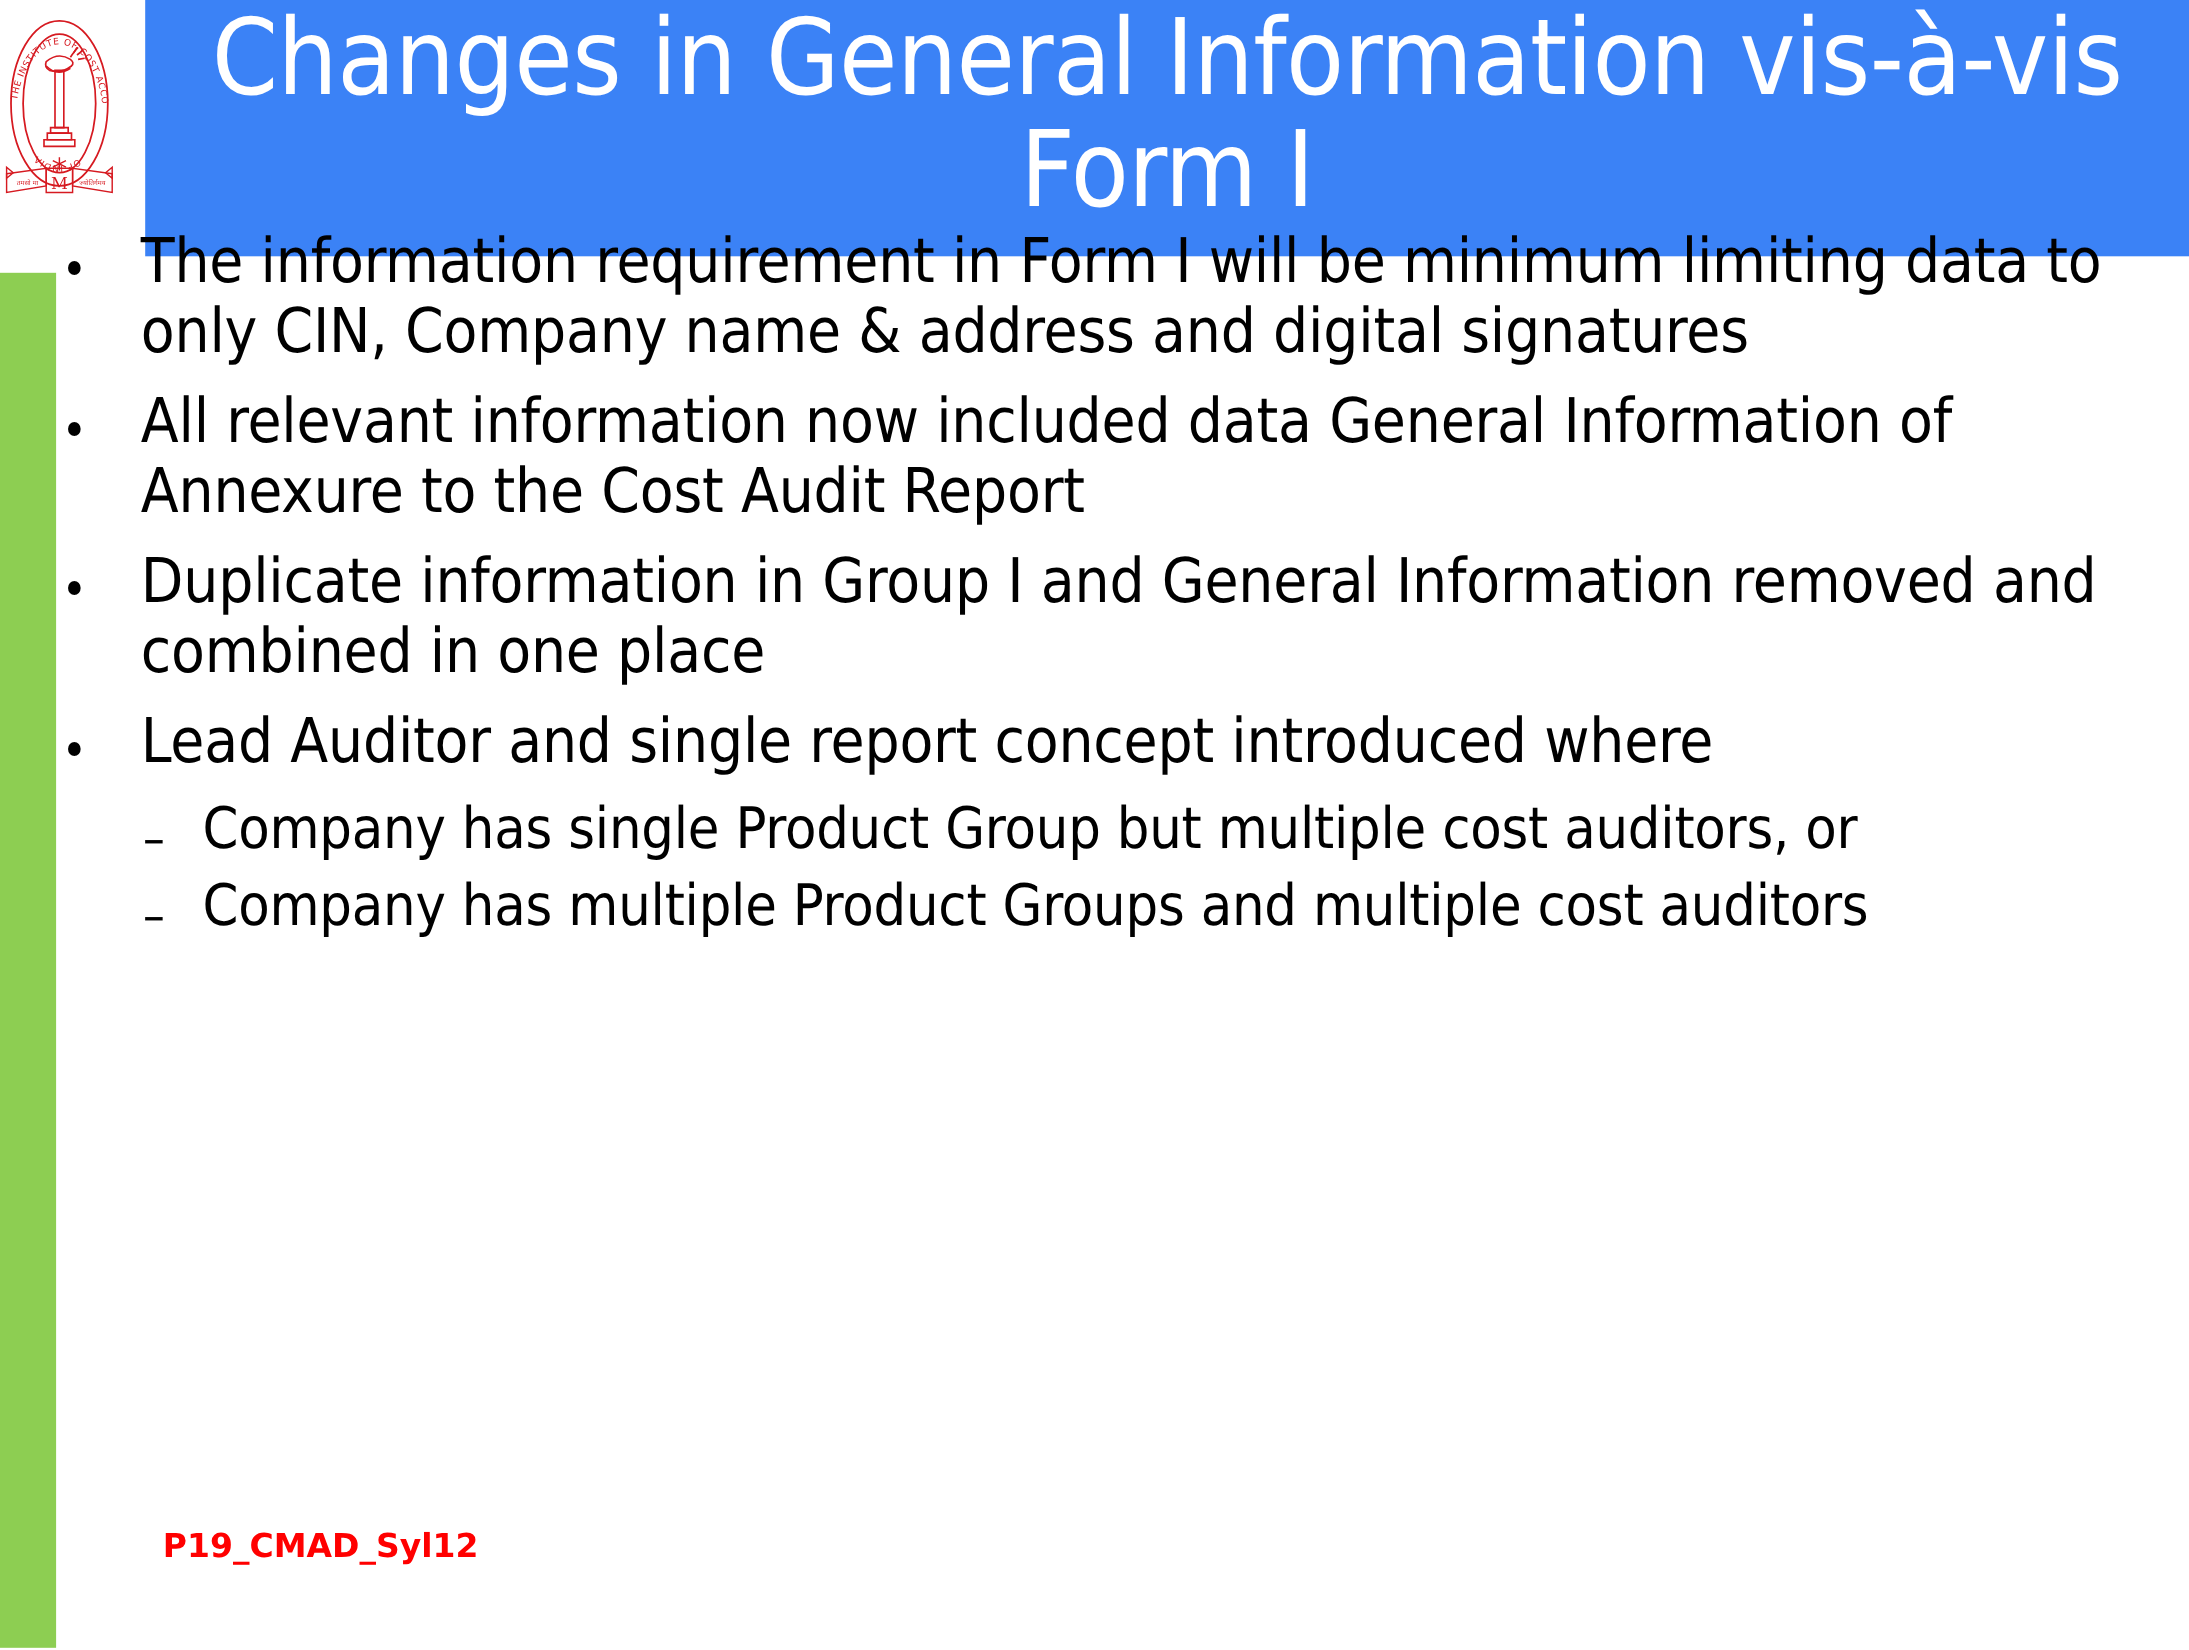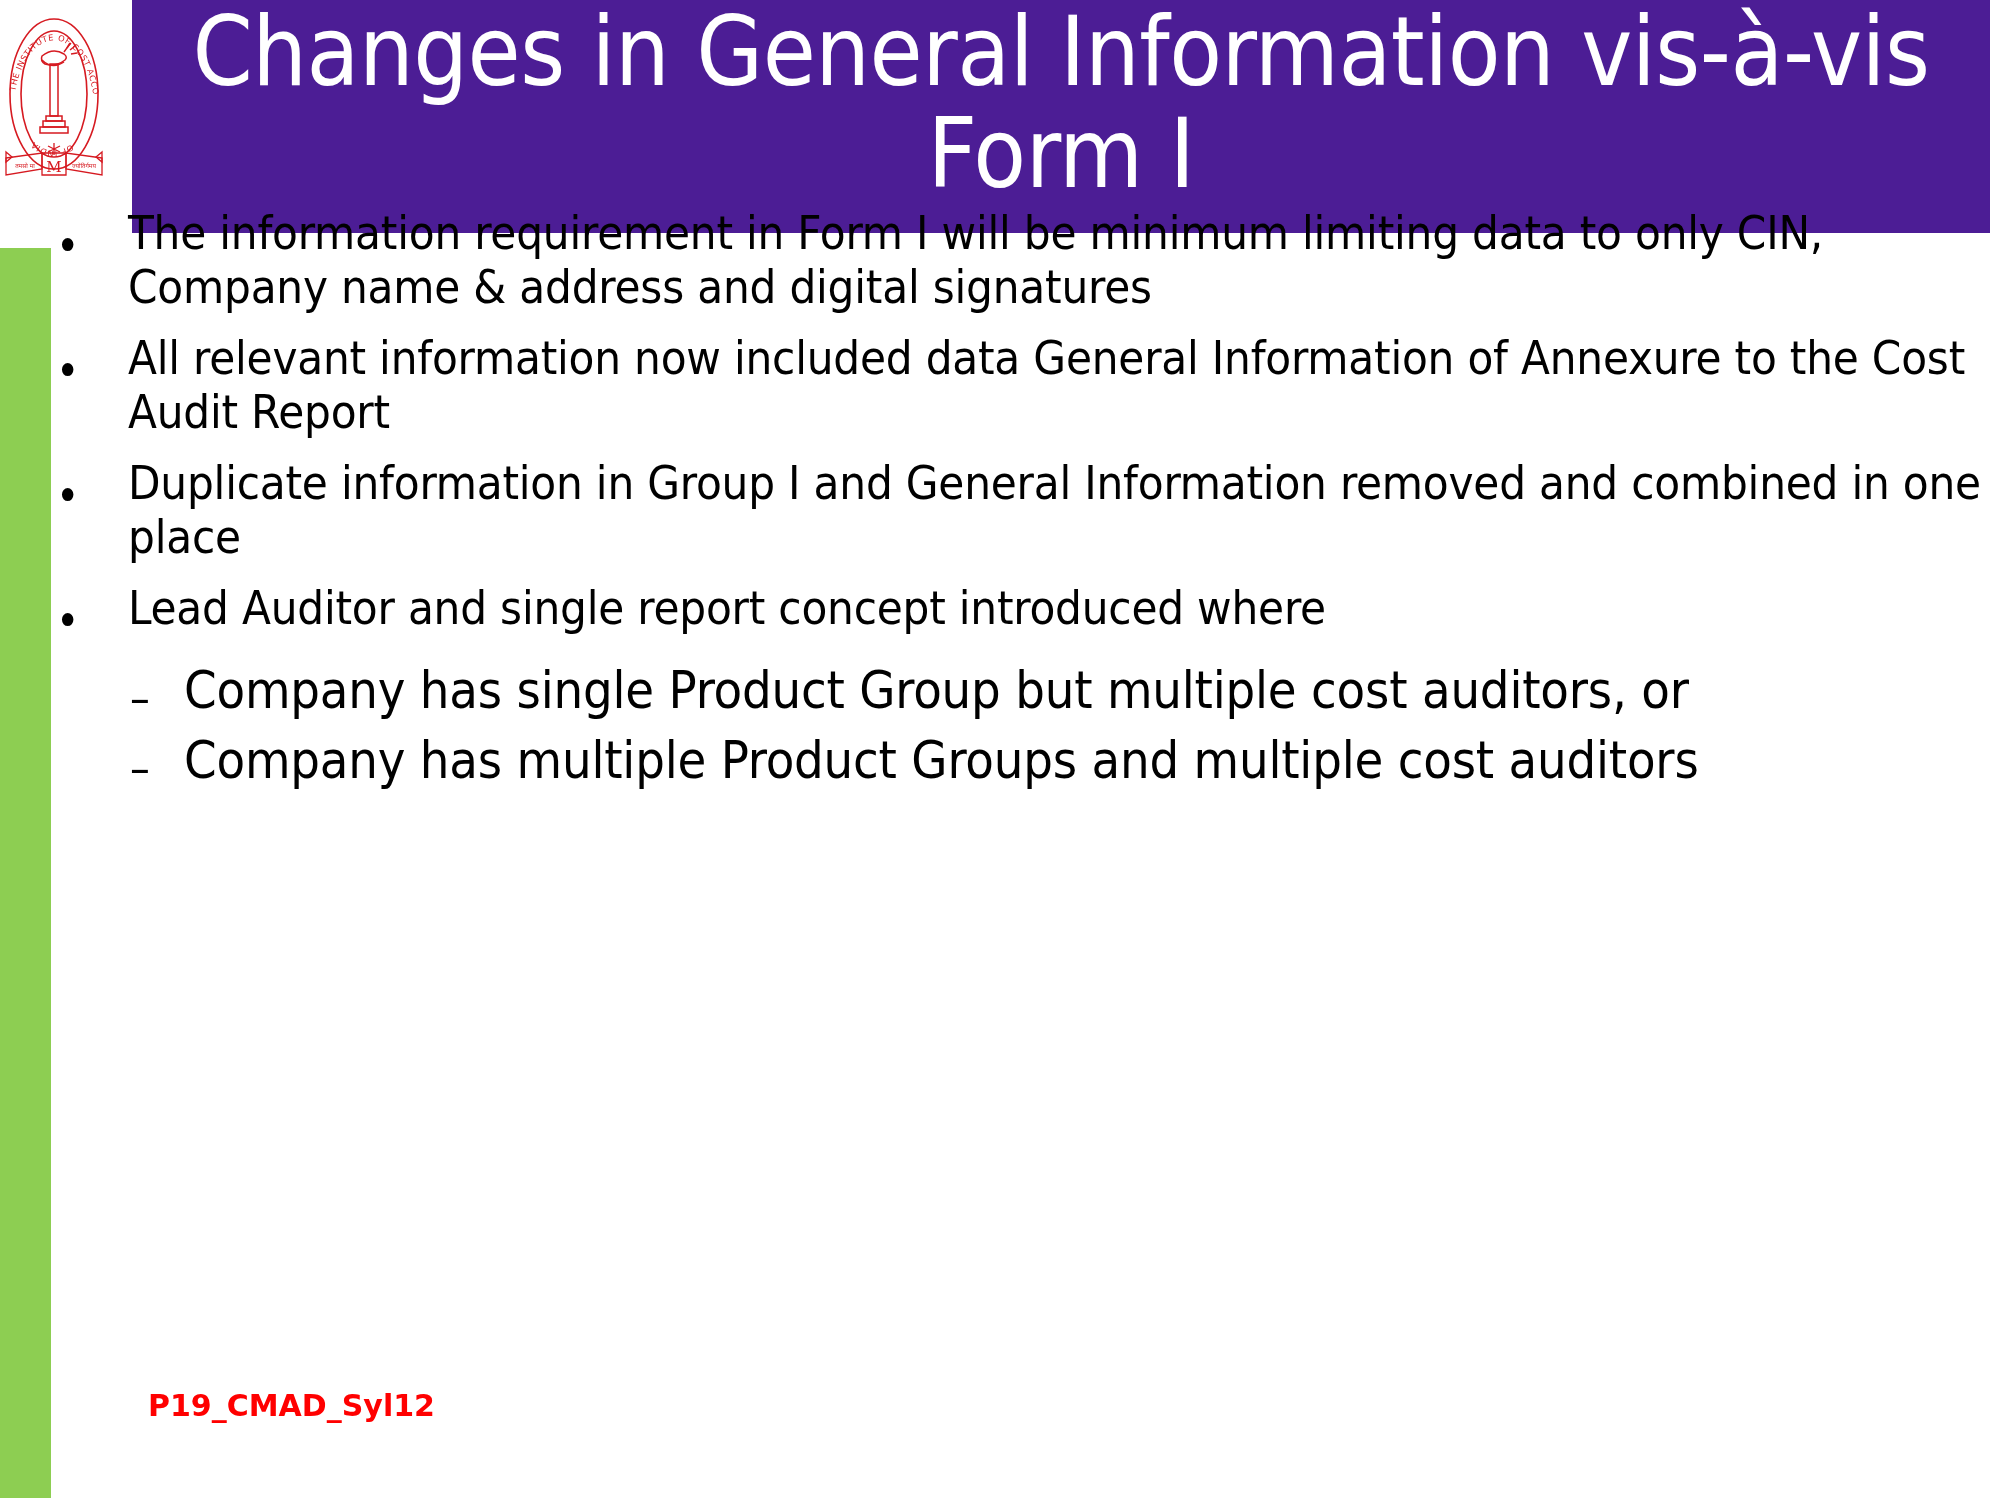--- a/index.html
+++ b/index.html
@@ -15,21 +15,21 @@
     font-family: "DejaVu Sans Condensed", "Liberation Sans Narrow", "Liberation Sans", sans-serif;
   }
 
   
   #title-banner {
     position: absolute;
     left: 132px;
     top: 0;
     width: 1858px;
     height: 233px;
-    background: #4c1d95;
+    background: #3b82f6;
     box-sizing: border-box;
     display: flex;
     align-items: flex-start;
     justify-content: center;
   }
   #title-text {
     color: #ffffff;
     font-size: 96px;
     line-height: 1.06;
     font-weight: 400;
@@ -92,21 +92,21 @@
     font-size: 44px;
     padding-top: 16px;
   }
   .btext {
     flex: 1 1 auto;
     color: #000000;
     font-size: 54px;
     line-height: 1.14;
     letter-spacing: -0.2px;
   }
-  .lvl1 .btext { font-size: 47px; }
+  .lvl1 .btext { font-size: 56px; }
   .lvl2 .btext { font-size: 52px; padding-right: 90px; }
 
   
   #footer {
     position: absolute;
     left: 0;
     top: 1382px;
     width: 1990px;
     height: 50px;
   }

